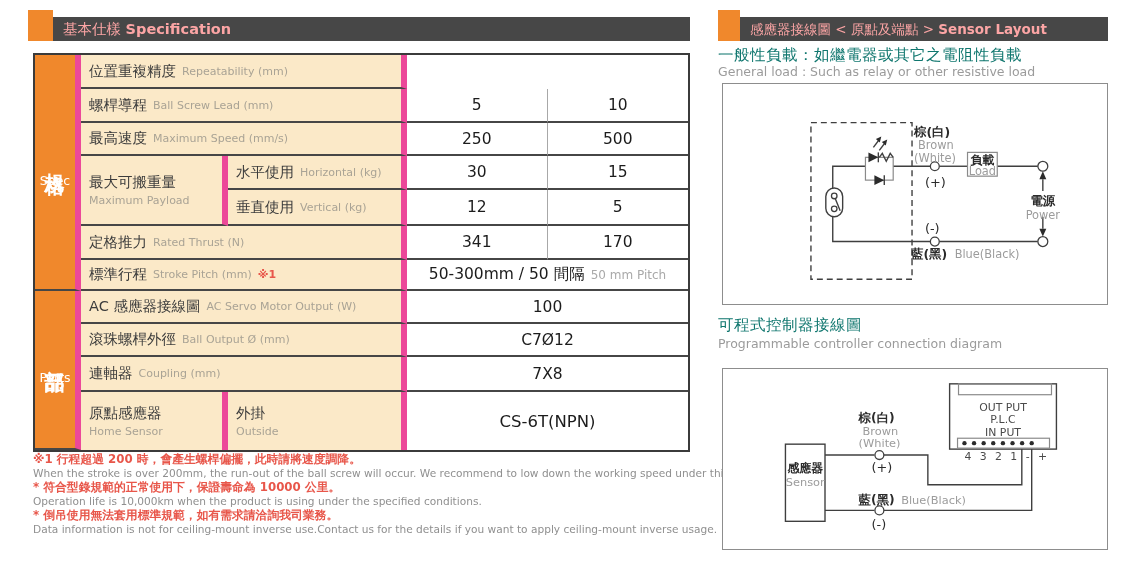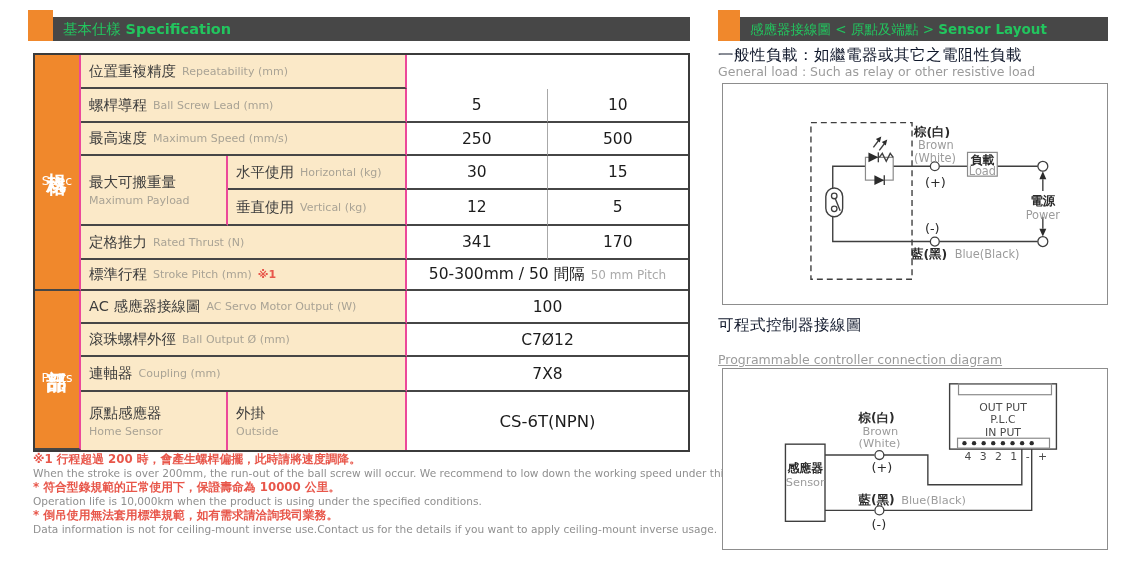--- a/index.html
+++ b/index.html
@@ -5,36 +5,36 @@
   * { margin:0; padding:0; box-sizing:border-box; }
   html,body { width:1121px; height:566px; }
   body {
     position:relative; background:#fff; overflow:hidden;
     font-family:"DejaVu Sans","Liberation Sans",sans-serif; color:#333;
   }
   
   .secbar { position:absolute; height:31px; }
   .secbar .sq { position:absolute; left:0; top:0; width:25px; height:31px; background:#F0882C; }
   .secbar .bar { position:absolute; left:25px; right:0; top:7px; height:24px; background:#474747;
-                 color:#22c55e; font-size:14.5px; line-height:24px; padding-left:10px; white-space:nowrap; }
+                 color:#fca5a5; font-size:14.5px; line-height:24px; padding-left:10px; white-space:nowrap; }
   .secbar .bar b { font-weight:bold; }
   #spec-bar { left:28px; top:10px; width:662px; }
   #sensor-bar { left:718px; top:10px; width:390px; }
   #sensor-bar .sq { width:22px; }
   #sensor-bar .bar { left:22px; font-size:13.5px; }
 
   
   #spec-table {
     position:absolute; left:33px; top:53px; width:657px;
     border:2px solid #3b3b3b; background:#fff;
     display:grid;
     grid-template-columns:46px 147px 179px 1fr 1fr;
     grid-template-rows:34px 34px 33px 34px 36px 34px 31px 33px 33px 35px 58px;
   }
-  .cell { border-right:2px solid #ec4899; border-bottom:2px solid #464646; }
+  .cell { border-right:6px solid #ec4899; border-bottom:2px solid #464646; }
   .cell.lastcol { border-right:none; }
   .cell.lastrow { border-bottom:none; }
   .cell.vsplit { border-right:1px solid #a8a8a8; }
   .glabel { background:#F0882C; color:#fff; display:flex; flex-direction:column;
             align-items:center; justify-content:center; gap:10px; }
   .glabel .zh { writing-mode:vertical-rl; text-orientation:upright; font-size:20px;
                 font-weight:bold; letter-spacing:3px; line-height:1; }
   .glabel .en { font-size:12.5px; }
   .lbl { background:#FBE9C8; display:flex; align-items:center; gap:6px;
          padding-left:8px; white-space:nowrap; overflow:hidden; }
@@ -45,26 +45,26 @@
   .val { background:#fff; display:flex; align-items:center; justify-content:center;
          font-size:15.5px; color:#1c1c1c; gap:6px; white-space:nowrap; }
   .val .sub { font-size:12px; color:#a9a9a9; }
 
   
   #notes { position:absolute; left:33px; top:452px; width:662px; }
   .note-red  { color:#E8564A; font-size:11.8px; font-weight:bold; line-height:14px; white-space:nowrap; }
   .note-gray { color:#8f8f8f; font-size:10.6px; line-height:14px; white-space:nowrap; }
 
   
-  .rtitle-zh { position:absolute; left:718px; font-size:15.5px; color:#0f172a; letter-spacing:0.5px; white-space:nowrap; }
+  .rtitle-zh { position:absolute; left:718px; font-size:15.5px; color:#0f766e; letter-spacing:0.5px; white-space:nowrap; }
   .rtitle-en { position:absolute; left:718px; font-size:12.5px; color:#9b9b9b; white-space:nowrap; }
   #general-zh { top:45px; }
   #general-en { top:64px; }
   #plc-zh { top:315px; }
-  #plc-en { top:352px;text-decoration:underline; }
+  #plc-en { top:336px; }
   .diagram-box { position:absolute; left:722px; width:386px; border:1.5px solid #8d8d8d; background:#fff; }
   #diagram1 { top:83px; height:222px; }
   #diagram2 { top:368px; height:182px; }
   .diagram-box svg { position:absolute; left:0; top:0; width:100%; height:100%; }
   svg text { font-family:"DejaVu Sans","Liberation Sans",sans-serif; }
   .t-zh  { font-size:12.5px; fill:#2b2b2b; font-weight:bold; }
   .t-gray{ font-size:11.5px; fill:#9c9c9c; }
   .t-sign{ font-size:13px; fill:#2b2b2b; }
   .t-plc { font-size:11px; fill:#4a4a4a; }
   .wire  { stroke:#3f3f3f; stroke-width:1.4; fill:none; }

